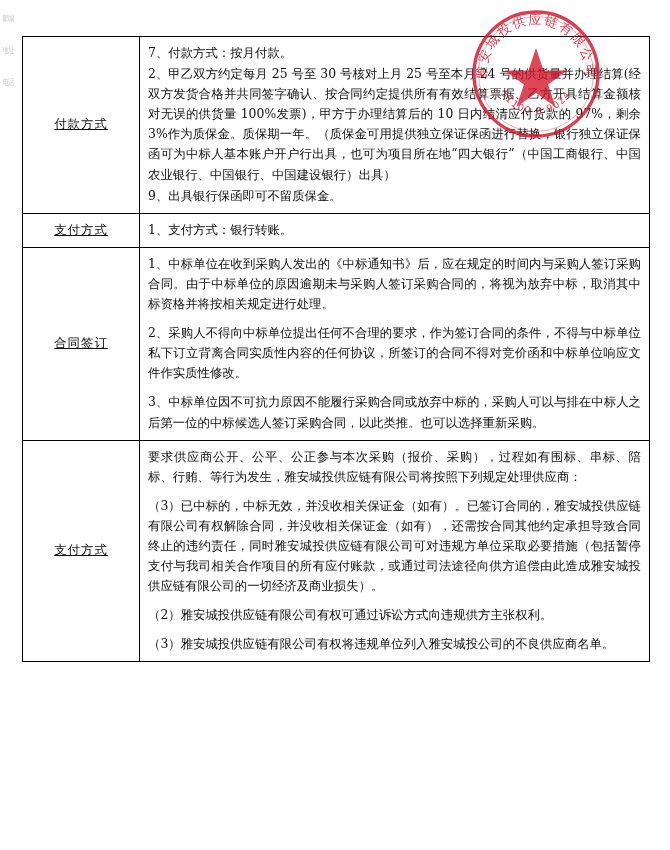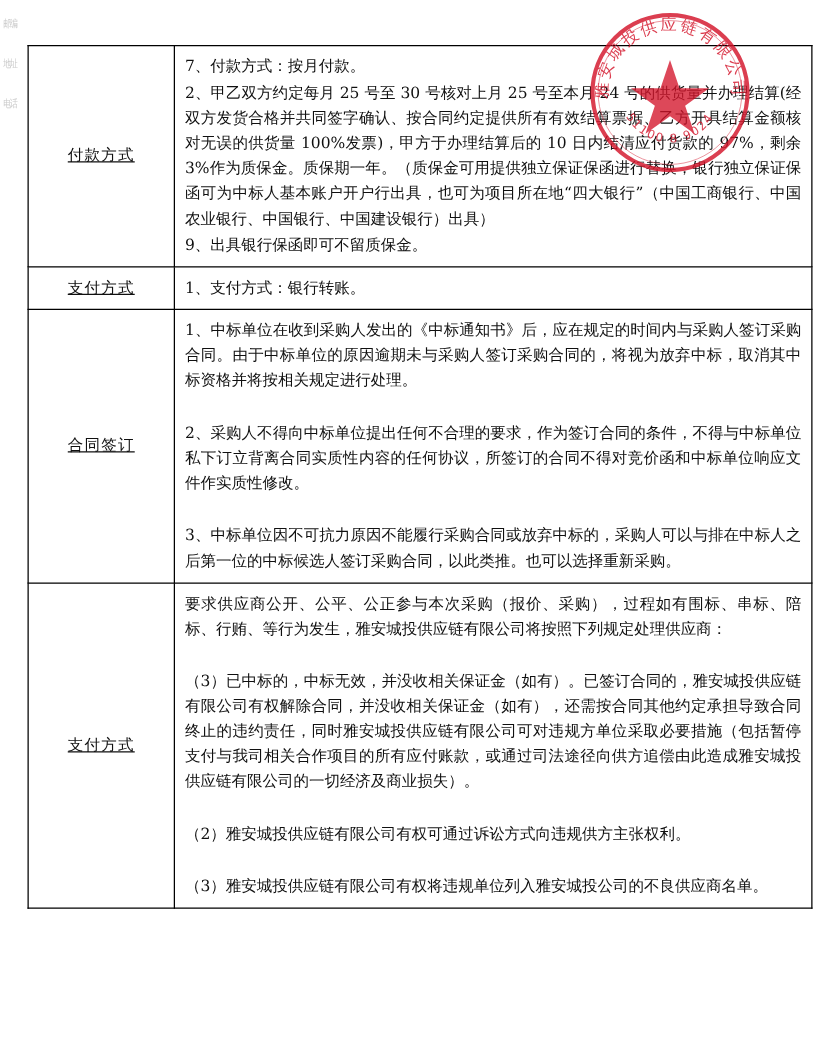--- a/index.html
+++ b/index.html
@@ -68,21 +68,21 @@
   td.body {
     vertical-align: top;
     text-align: justify;
     text-justify: inter-ideograph;
   }
   td.body p {
     margin: 0 0 0 0;
     text-indent: 0;
   }
   td.body p + p {
-    margin-top: 22px;
+    margin-top: 9px;
   }
   p.tight + p.tight {
     margin-top: 1px;
   }
 
   
   .seal {
     position: absolute;
     left: 470px;
     top: 8px;

